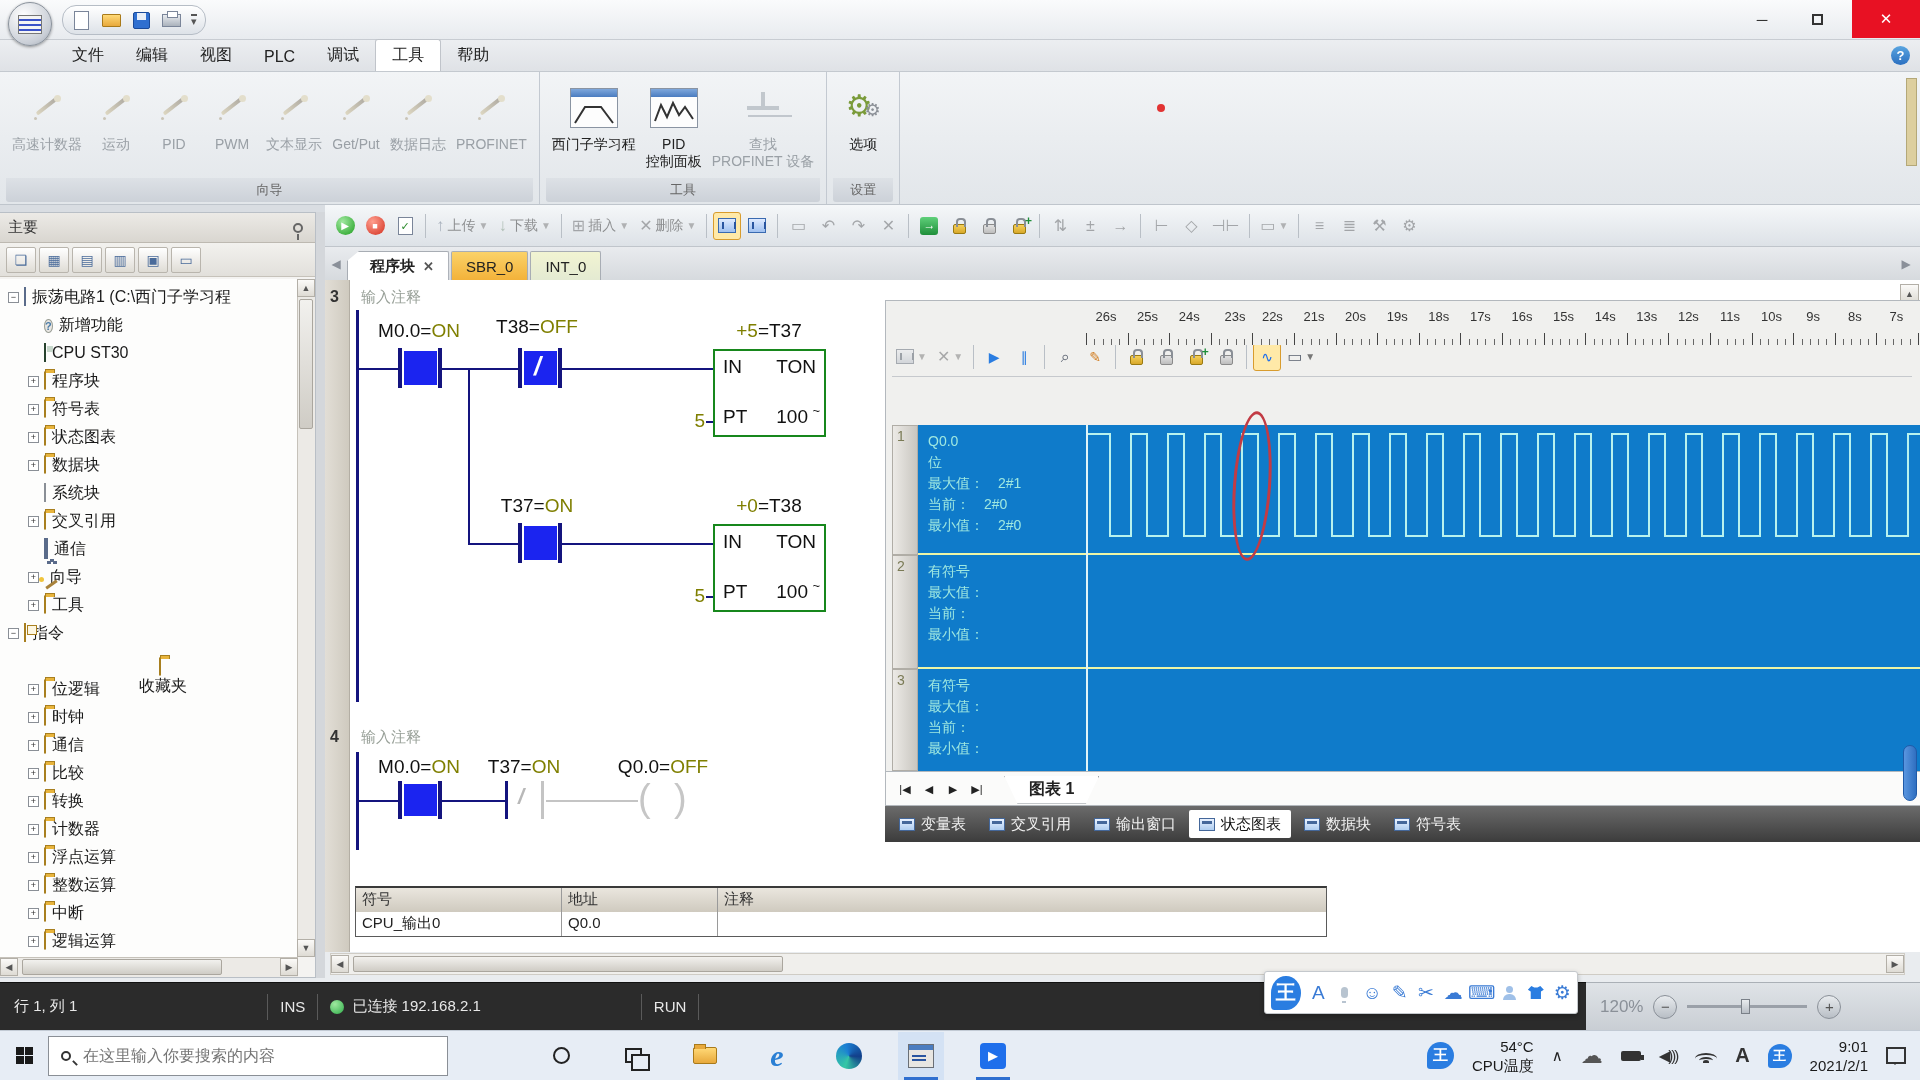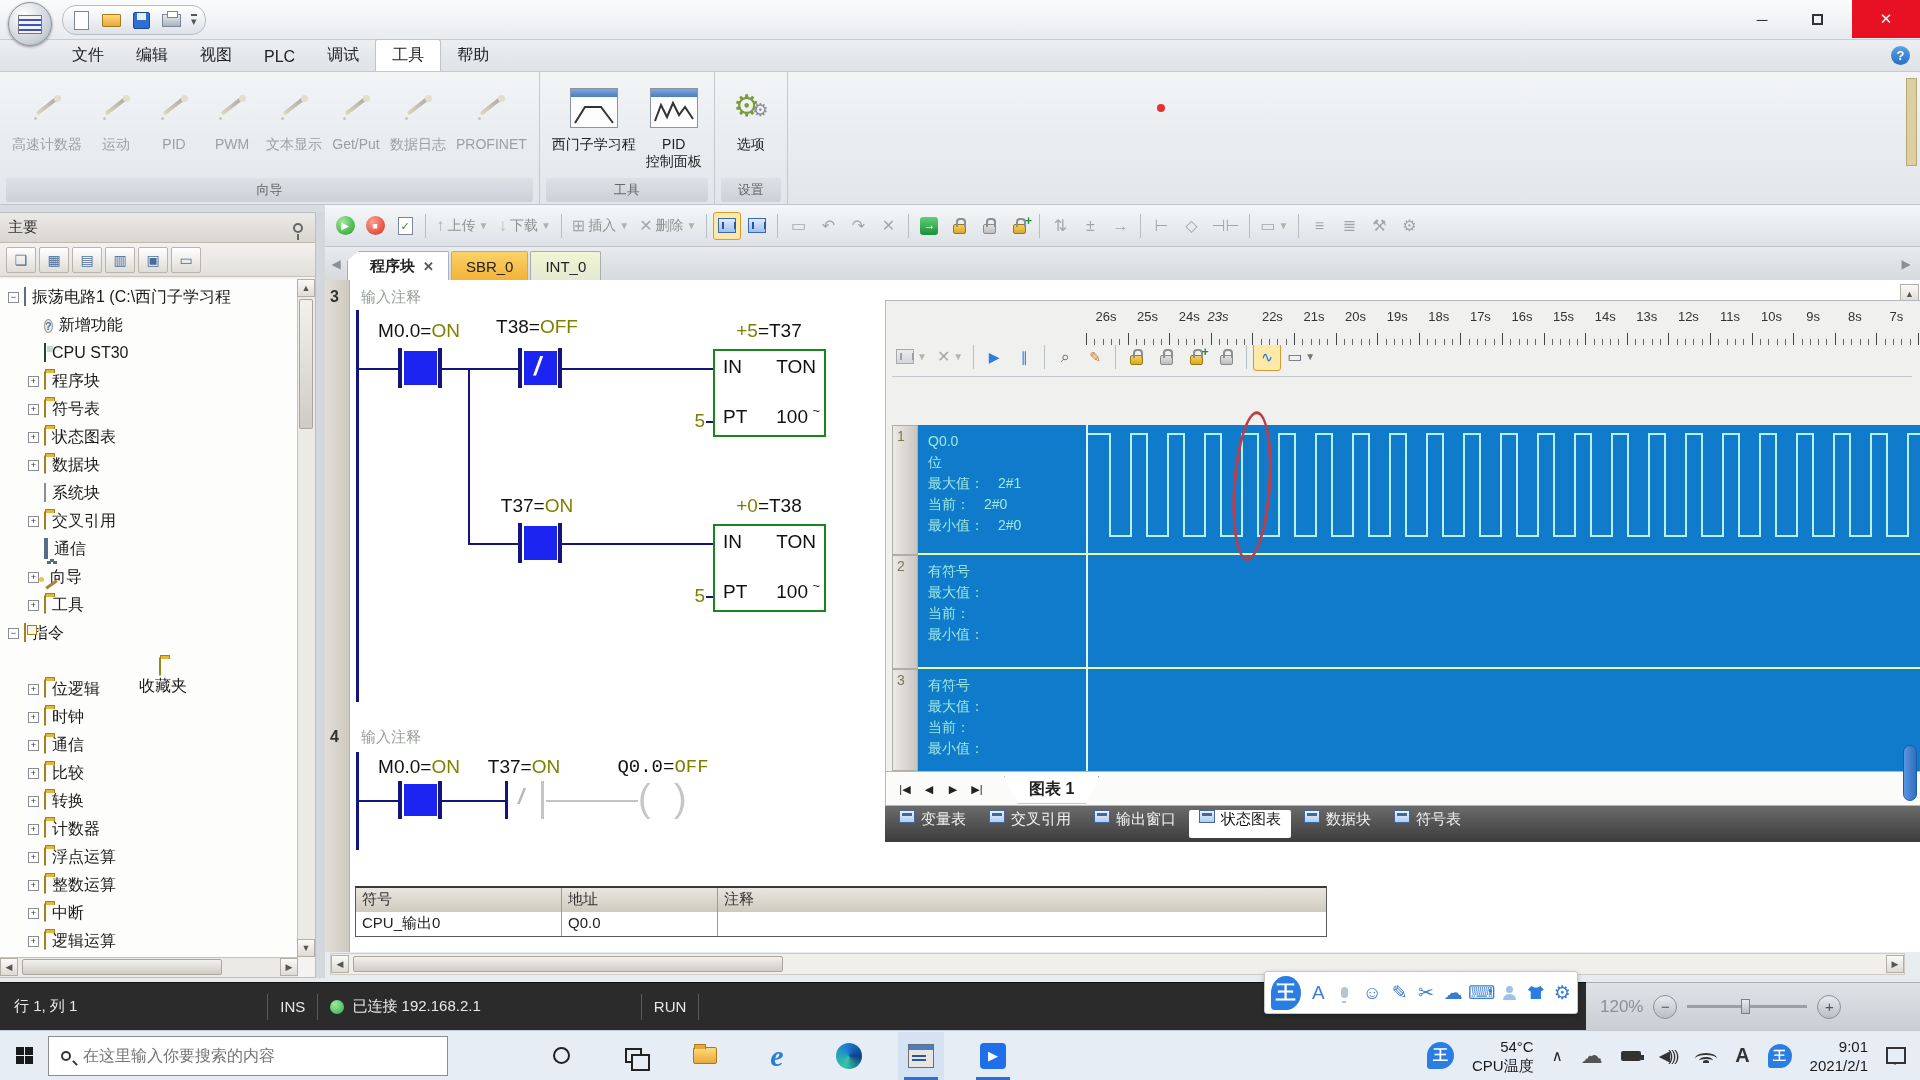--- a/index.html
+++ b/index.html
@@ -176,21 +176,21 @@
     background-image:repeating-linear-gradient(to right,#444 0 1px,transparent 1px 41.6px),
                      repeating-linear-gradient(to right,#666 0 1px,transparent 1px 8.32px);
     background-size:100% 12px,100% 6px;background-position:left bottom,left bottom;background-repeat:repeat-x;}
   #cp-corner{position:absolute;left:6px;top:0px;width:194px;height:44px;background:#f0f0ee;}
   #red-ellipse{position:absolute;left:347px;top:110px;width:38px;height:150px;border:3px solid #c23b44;border-radius:50%;transform:rotate(4deg);z-index:6;}
   #cp-nav{position:absolute;left:0;top:470px;width:1035px;height:36px;background:#fbfbfa;border-top:1px solid #b3b8bd;display:flex;align-items:center;padding-left:8px;gap:2px;}
   .navb{width:22px;height:22px;display:flex;align-items:center;justify-content:center;font-size:11px;color:#222;}
   #cp-tab{height:28px;margin-left:14px;padding:0 24px;background:#fff;display:flex;align-items:center;font-size:16px;font-weight:bold;
           border:1px solid #8a8f96;border-top:none;clip-path:polygon(0 0,100% 0,86% 100%,14% 100%);}
   #dockstrip{left:885px;top:806px;width:1035px;height:36px;background:linear-gradient(#6b6b6b,#3c3c3c);display:flex;align-items:center;padding:0 4px;gap:3px;}
-  .dock{display:flex;align-items:flex-start;gap:6px;height:28px;padding:0 10px;color:#f2f2f2;font-size:15px;border-radius:2px;}
+  .dock{display:flex;align-items:center;gap:6px;height:28px;padding:0 10px;color:#f2f2f2;font-size:15px;border-radius:2px;}
   .dock.active{background:#fff;color:#111;}
   .dock-ic{width:16px;height:13px;background:linear-gradient(#eaf2ff,#aecdf0);border:1px solid #44679a;position:relative;}
   .dock-ic:after{content:"";position:absolute;left:2px;top:2px;right:2px;height:3px;background:#44679a;}
 
   
   #statusbar{left:0;top:982px;width:1920px;height:48px;background:#2b2b2b;border-top:1px solid #111;color:#e8e8e8;font-size:15px;display:flex;align-items:center;}
   .ssep{width:1px;height:26px;background:#5a5a5a;margin:0 12px;}
   .sdot{width:14px;height:14px;border-radius:50%;background:radial-gradient(circle at 35% 30%,#9fe89f,#2fae4a);margin-right:8px;}
   #zoomctl{left:1586px;top:982px;width:334px;height:48px;background:linear-gradient(#dfe3e7,#c9ced4);border-top:1px solid #aab0b6;display:flex;align-items:center;gap:10px;padding:0 14px;}
   #zoomctl .zval{color:#8a9098;font-size:17px;}
@@ -360,20 +360,26 @@
           <div class="ritem">
             <div class="ric">
               <span class="panel-ic">
                 <svg width="46" height="30">
                   <polyline points="4,24 10,8 16,20 22,6 28,18 34,10 42,22" fill="none" stroke="#333" stroke-width="2"></polyline>
                 </svg>
               </span>
             </div>
             <div class="rlb">PID<br>控制面板</div>
           </div>
+          <div class="ritem dis">
+            <div class="ric">
+              <span class="ic-profnet"></span>
+            </div>
+            <div class="rlb">查找<br>PROFINET 设备</div>
+          </div>
         </div>
         <div class="rfoot">工具</div>
       </div>
       <div class="rgroup">
         <div class="ritems">
           <div class="ritem">
             <div class="ric">
               <span class="ic-gears"><span>⚙</span><span>⚙</span></span>
             </div>
             <div class="rlb">选项</div>
@@ -711,21 +717,21 @@
     <div class="lad-lbl" style="left:94px;top:476px;"><span>M0.0=</span><span class="olv">ON</span></div>
     <div class="cbar" style="left:73px;top:501px;height:38px;"></div>
     <div class="cfill" style="left:79px;top:504px;height:32px;"></div>
     <div class="cbar" style="left:113px;top:501px;height:38px;"></div>
     <div class="wire" style="left:117px;top:520px;width:63px;"></div>
     <div class="lad-lbl" style="left:199px;top:476px;"><span>T37=</span><span class="olv">ON</span></div>
     <div class="cbar" style="left:180px;top:501px;height:38px;width:3px;"></div>
     <div class="cslash" style="left:193px;top:504px;color:#b8b8b8;font-size:22px;">/</div>
     <div class="cbar graybar" style="left:216px;top:501px;height:38px;width:3px;"></div>
     <div class="wire grayw" style="left:221px;top:520px;width:92px;"></div>
-    <div class="lad-lbl" style="left:338px;top:476px;font-family:Liberation Mono, monospace;"><span>Q0.0=</span><span class="olv">OFF</span></div>
+    <div class="lad-lbl" style="left:338px;top:476px;"><span>Q0.0=</span><span class="olv">OFF</span></div>
     <div class="coilp" style="left:313px;top:498px;">(</div>
     <div class="coilp" style="left:349px;top:498px;">)</div>
 
     <div id="symtab">
       <div class="strow sthead">
         <div class="stc1">符号</div>
         <div class="stc2">地址</div>
         <div class="stc3">注释</div>
       </div>
       <div class="strow stbody">
@@ -788,21 +794,21 @@
         <span class="tb">
           <span class="gg">▭</span>
           <span class="cap">▼</span>
         </span>
       </div>
     <div id="cp-corner"></div>
     <div id="cp-ruler">
         <span class="rlbl" style="left: 20px;">26s</span>
         <span class="rlbl" style="left: 61.6px;">25s</span>
         <span class="rlbl" style="left: 103.2px;">24s</span>
-        <span class="rlbl" style="left: 132px; font-style: italic;">23s</span>
+        <span class="rlbl" style="left: 149px;">23s</span>
         <span class="rlbl" style="left: 186.4px;">22s</span>
         <span class="rlbl" style="left: 228px;">21s</span>
         <span class="rlbl" style="left: 269.6px;">20s</span>
         <span class="rlbl" style="left: 311.2px;">19s</span>
         <span class="rlbl" style="left: 352.8px;">18s</span>
         <span class="rlbl" style="left: 394.4px;">17s</span>
         <span class="rlbl" style="left: 436px;">16s</span>
         <span class="rlbl" style="left: 477.6px;">15s</span>
         <span class="rlbl" style="left: 519.2px;">14s</span>
         <span class="rlbl" style="left: 560.8px;">13s</span>

